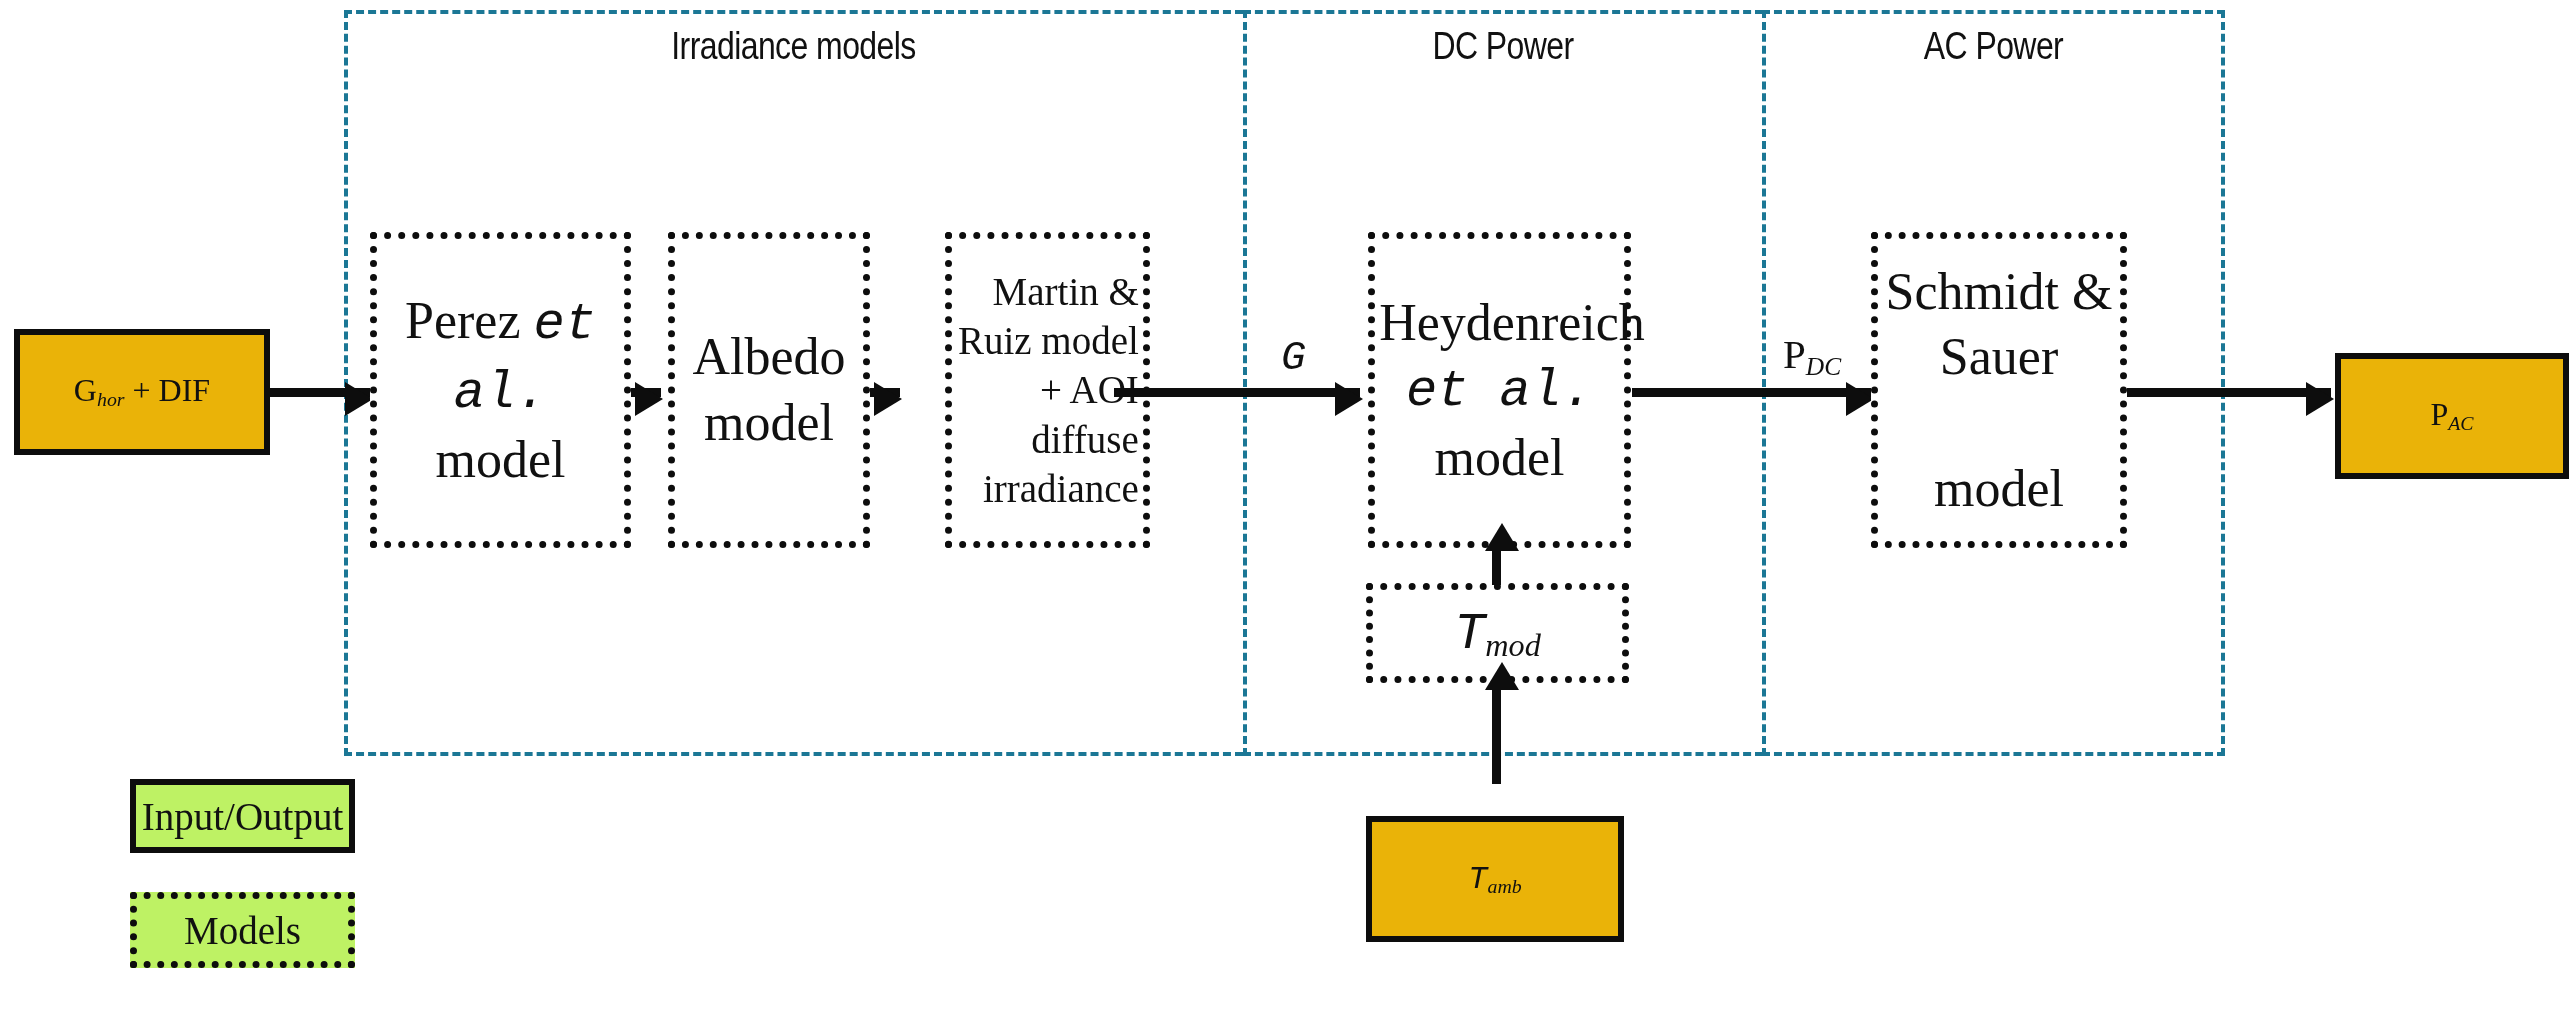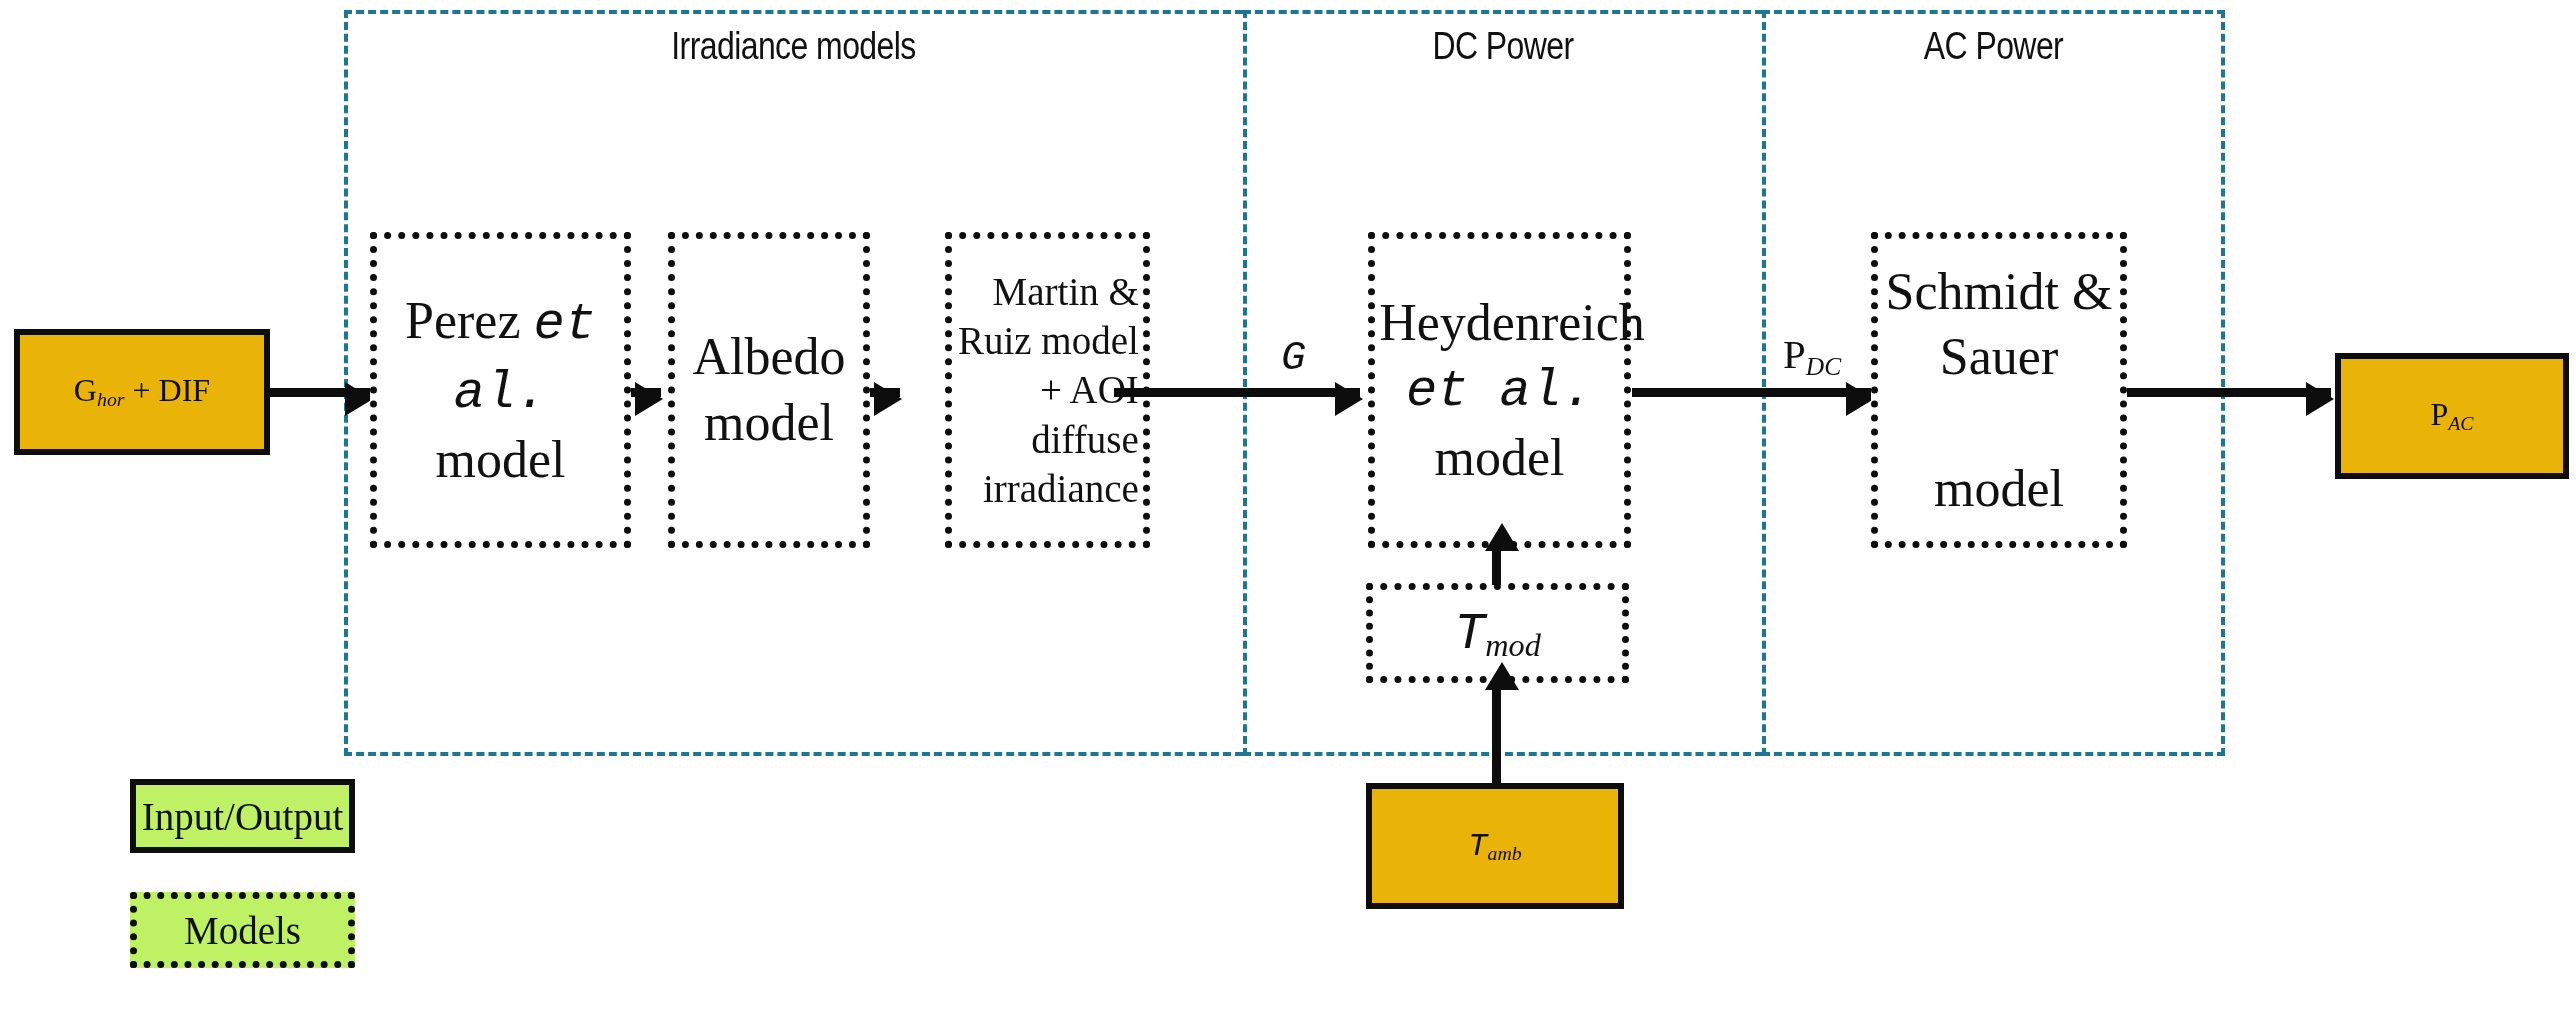--- a/index.html
+++ b/index.html
@@ -199,21 +199,21 @@
   </div>
 
   <div class="dotted-box" style="left:1366px; top:583px; width:263px; height:100px;">
     <span class="boxtext"><i class="it">T</i><span class="sub">mod</span></span>
   </div>
 
   <div class="arrow-v-up" style="left:1492px; top:550px; height:35px;"></div>
 
   <div class="arrow-v-up" style="left:1492px; top:689px; height:95px;"></div>
 
-  <div class="solid-box" style="left:1366px; top:783px; width:258px; height:126px;">
+  <div class="solid-box" style="left:1366px; top:816px; width:258px; height:126px;">
     <span class="boxtext"><i class="it">T</i><span class="sub">amb</span></span>
   </div>
 
   <div class="legend-box solid" style="left:130px; top:779px; width:225px; height:74px;">
     <span>Input/Output</span>
   </div>
 
   <div class="legend-box dotted" style="left:130px; top:892px; width:225px; height:76px;">
     <span>Models</span>
   </div>

